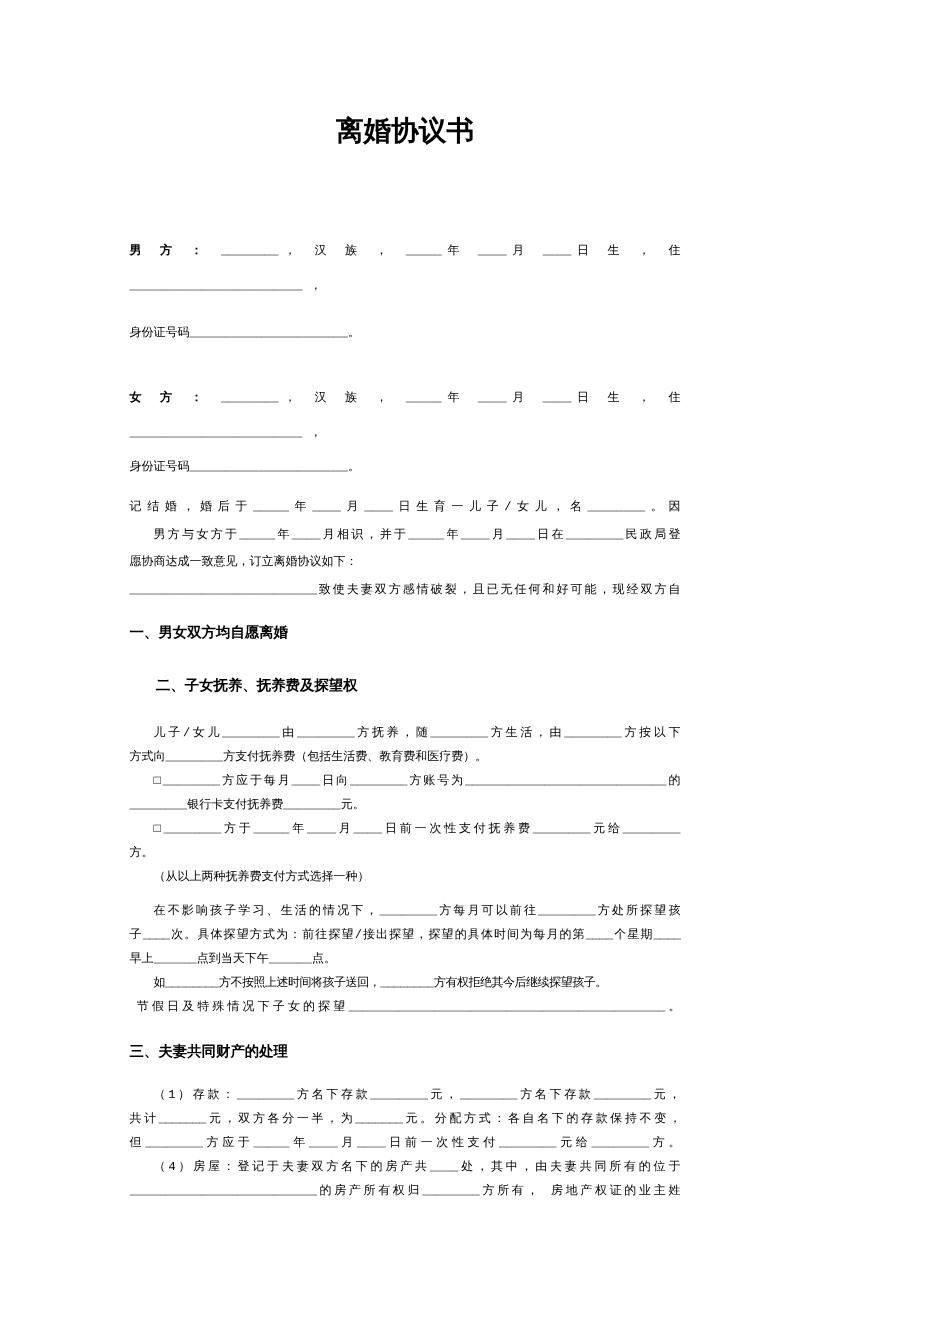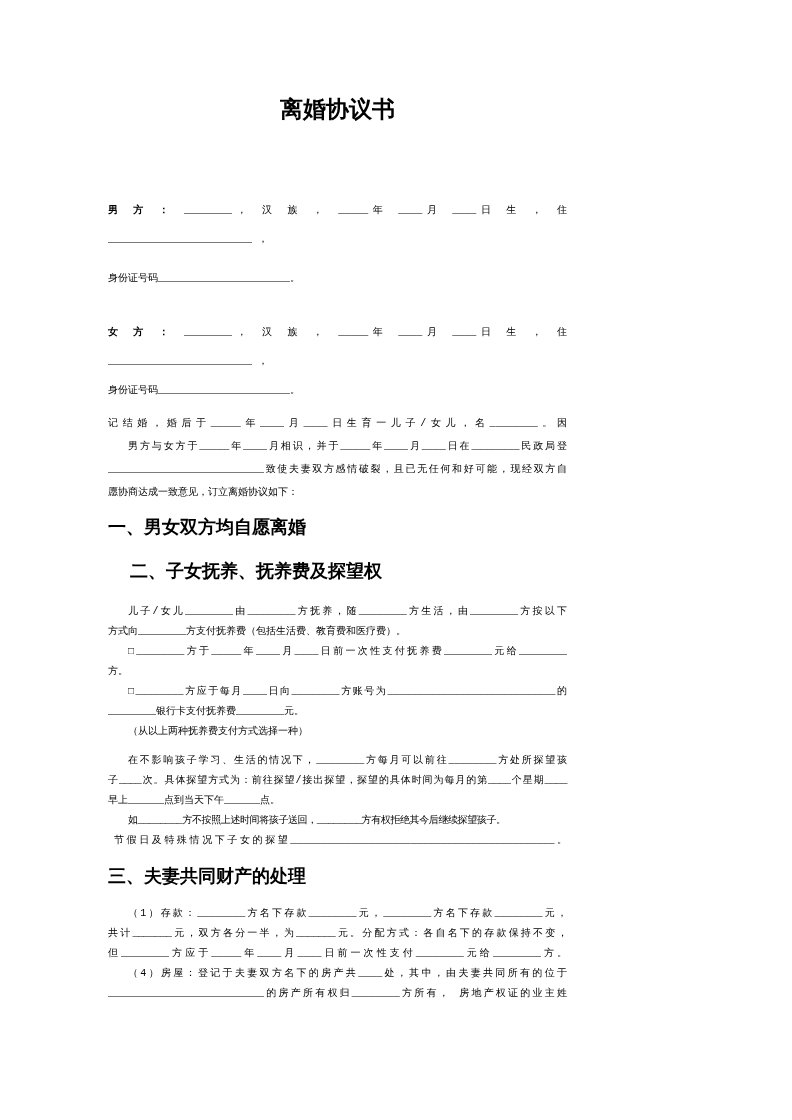--- a/index.html
+++ b/index.html
@@ -30,21 +30,21 @@
 
   .party { margin-top: 70px; }
   .party .line { line-height: 29px; }
   .party .id-line { margin-top: 10px; }
   .party.female { margin-top: 25px; }
   .party.female .id-line { margin-top: 0; }
 
   .intro { margin-top: 7px; }
   .intro .line { line-height: 23px; }
 
-  .heading { font-size: 18px; font-weight: bold; line-height: 22px; }
+  .heading { font-size: 12px; font-weight: bold; line-height: 22px; }
   .h1 { margin-top: 12px; }
   .h2 { margin-top: 22px; margin-left: 22px; }
   .h3 { margin-top: 14px; }
 
   .block-custody { margin-top: 20px; }
   .block-visit { margin-top: 9px; }
   .block-deposit { margin-top: 17px; }
 
   .checkbox { display: inline; }
 </style>
@@ -63,40 +63,40 @@
 
   <section class="party female">
     <div class="line j"><span class="b">女 方 ：</span><span> ________， 汉 族 ， _____年 ____月 ____日 生 ， 住</span></div>
     <div class="line">________________________ ，</div>
     <div class="line id-line">身份证号码______________________。</div>
   </section>
 
   <section class="intro">
     <div class="line j">记结婚，婚后于_____年____月____日生育一儿子/女儿，名________。因</div>
     <div class="line j ind2">男方与女方于_____年____月相识，并于_____年____月____日在________民政局登</div>
+    <div class="line">愿协商达成一致意见，订立离婚协议如下：</div>
     <div class="line j">__________________________致使夫妻双方感情破裂，且已无任何和好可能，现经双方自</div>
-    <div class="line">愿协商达成一致意见，订立离婚协议如下：</div>
   </section>
 
   <div class="heading h1">一、男女双方均自愿离婚</div>
 
   <div class="heading h2">二、子女抚养、抚养费及探望权</div>
 
   <section>
     <div class="block-custody">
       <div class="line j ind2">儿子/女儿________由________方抚养，随________方生活，由________方按以下</div>
       <div class="line">方式向________方支付抚养费（包括生活费、教育费和医疗费）。</div>
     </div>
     <div>
+      <div class="line j ind2"><span class="checkbox">□</span><span>________方应于每月____日向________方账号为____________________________的</span></div>
+      <div class="line">________银行卡支付抚养费________元。</div>
+    </div>
+    <div>
       <div class="line j ind2"><span class="checkbox">□</span><span>________方于_____年____月____日前一次性支付抚养费________元给________</span></div>
       <div class="line">方。</div>
-    </div>
-    <div>
-      <div class="line j ind2"><span class="checkbox">□</span><span>________方应于每月____日向________方账号为____________________________的</span></div>
-      <div class="line">________银行卡支付抚养费________元。</div>
     </div>
     <div class="line ind2">（从以上两种抚养费支付方式选择一种）</div>
 
     <div class="block-visit">
       <div class="line j ind2">在不影响孩子学习、生活的情况下，________方每月可以前往________方处所探望孩</div>
       <div class="line j fit">子____次。具体探望方式为：前往探望/接出探望，探望的具体时间为每月的第____个星期____</div>
       <div class="line">早上______点到当天下午______点。</div>
     </div>
     <div class="line ind2 fit">如________方不按照上述时间将孩子送回，________方有权拒绝其今后继续探望孩子。</div>
     <div class="line j ind05">节假日及特殊情况下子女的探望____________________________________________。</div>

